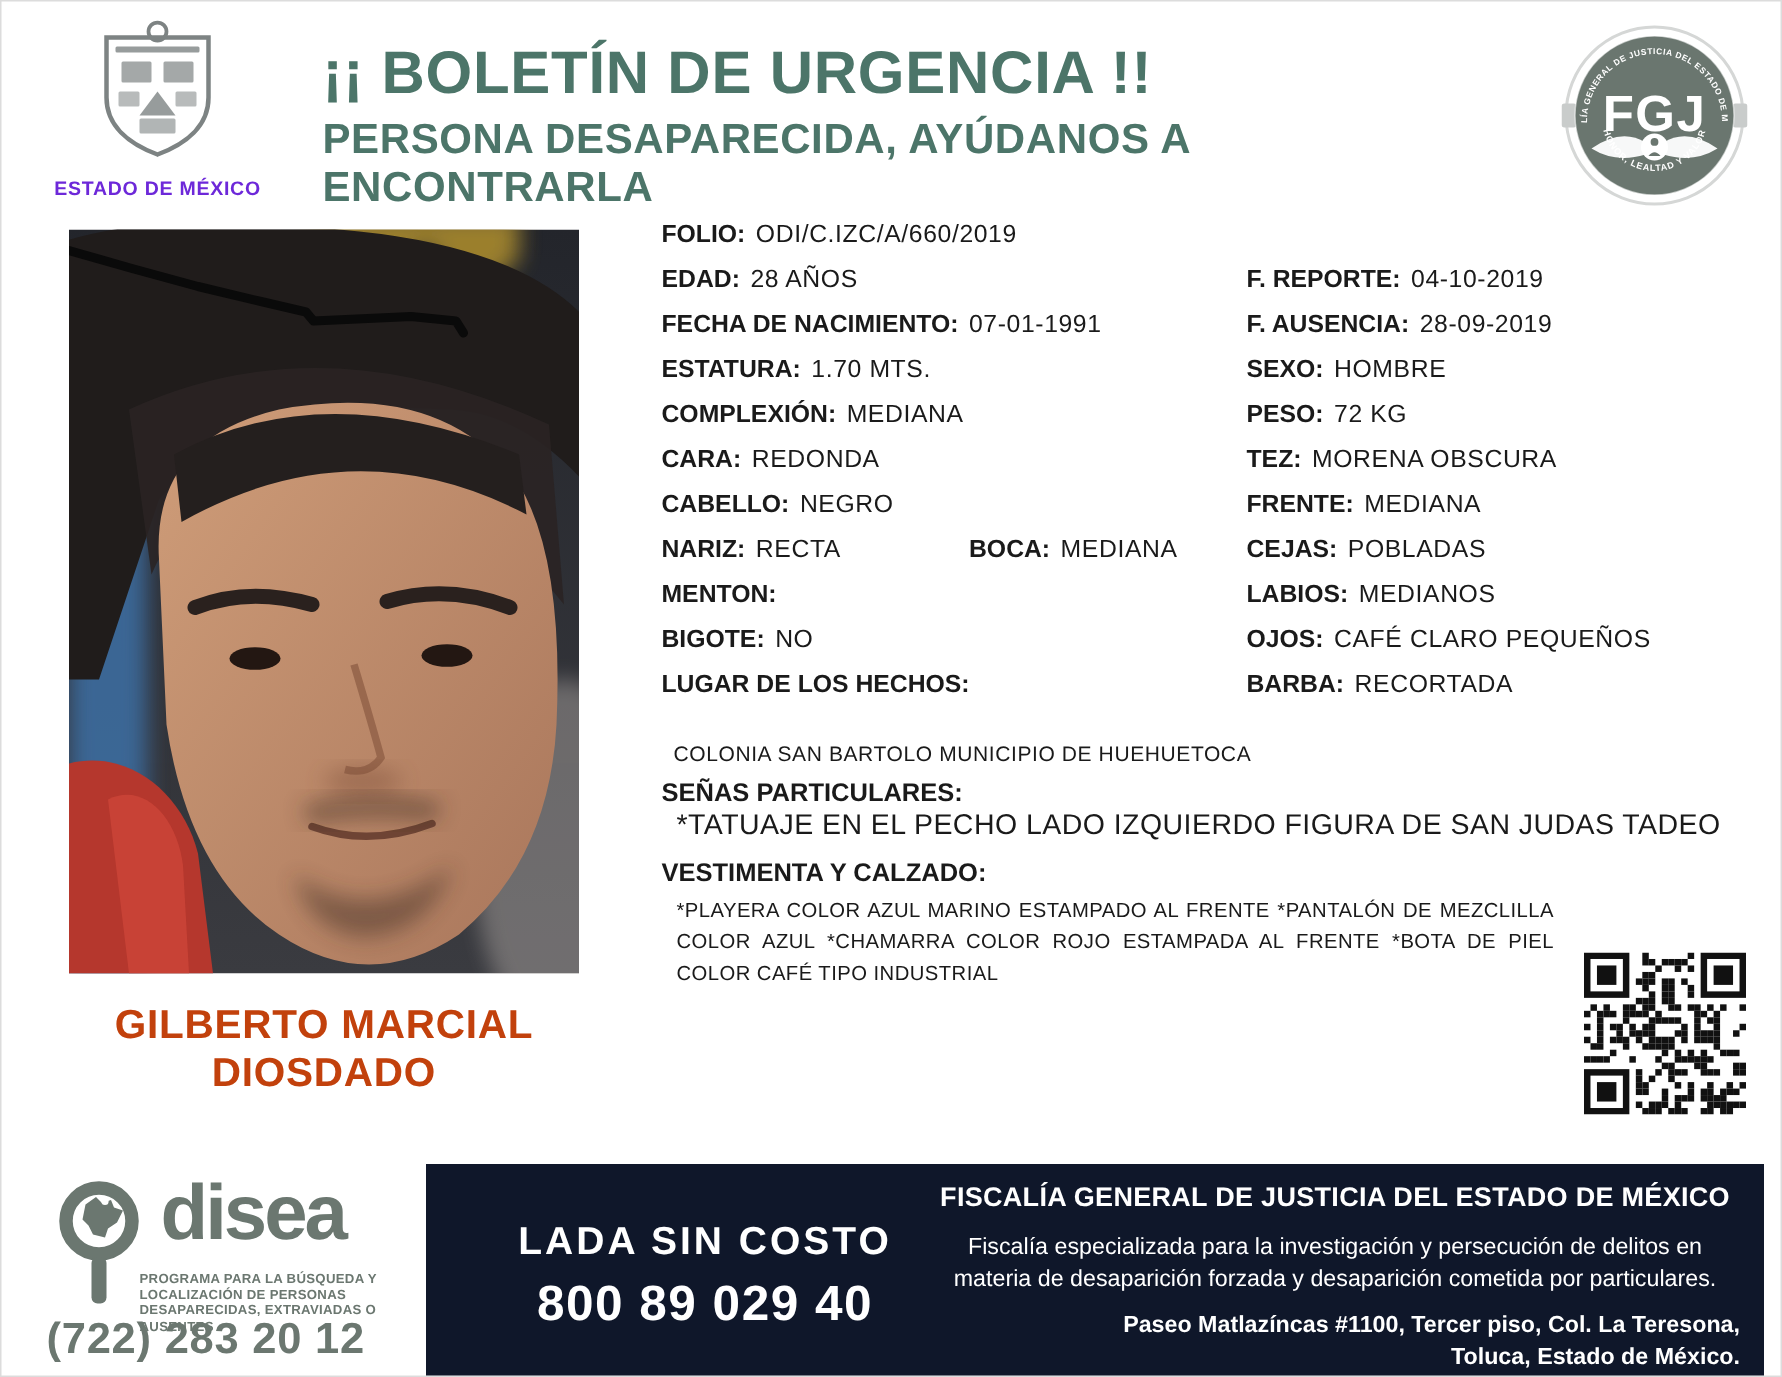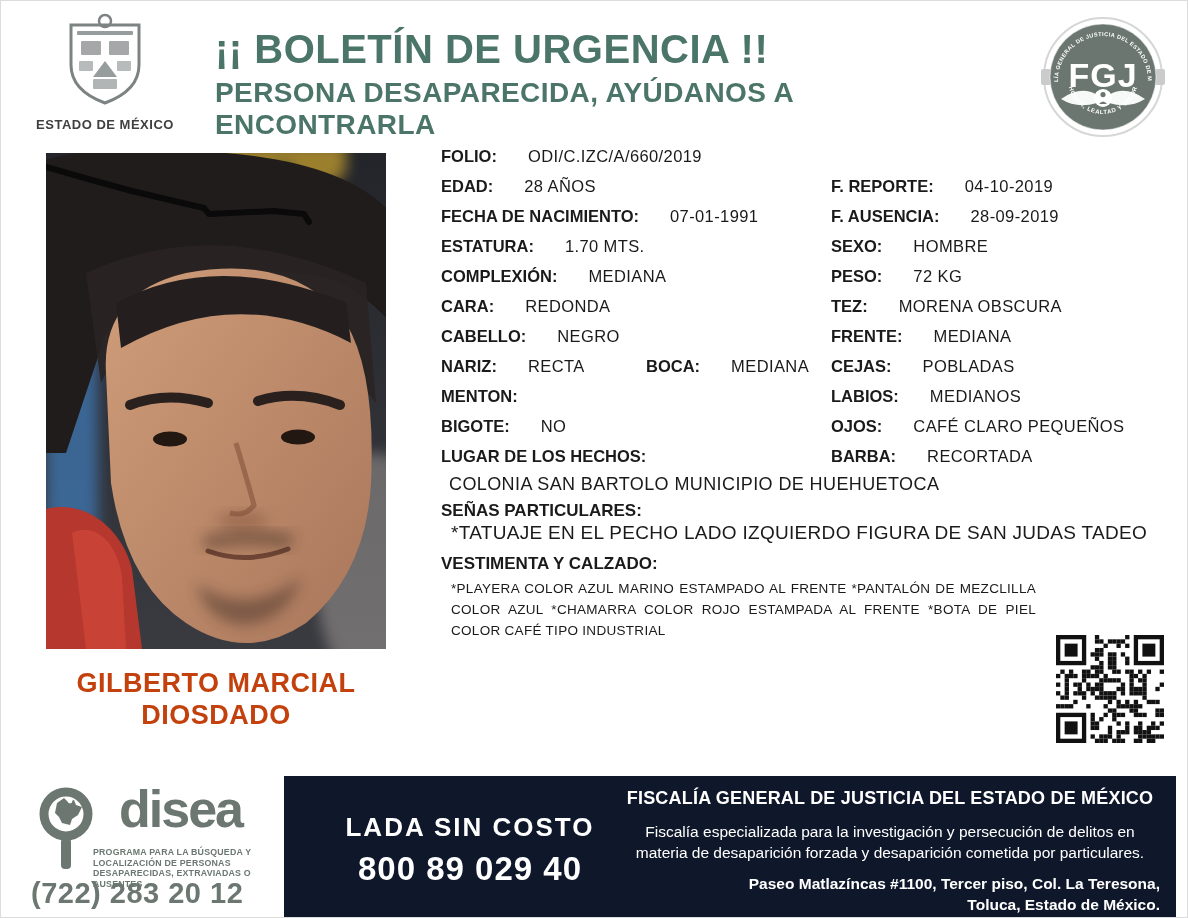--- a/index.html
+++ b/index.html
@@ -3,49 +3,49 @@
 <meta charset="utf-8">
 <style>
   html,body{margin:0;padding:0;background:#fff;}
   .page{
     position:relative;width:1188px;height:918px;background:#ffffff;
     font-family:"Liberation Sans",sans-serif;color:#1a1a1a;overflow:hidden;
     border:1px solid #dcdcdc;box-sizing:border-box;
   }
   
   .edomex{position:absolute;left:34px;top:12px;width:140px;text-align:center;}
-  .edomex .caption{margin-top:4px;font-size:13px;font-weight:bold;color:#404040;letter-spacing:.5px;}
+  .edomex .caption{margin-top:4px;font-size:13px;font-weight:bold;color:#6d28d9;letter-spacing:.5px;}
   .title-block{position:absolute;left:214px;top:26px;width:740px;text-align:left;}
   .title-block h1{margin:0;font-size:40px;font-weight:800;color:#4c7569;letter-spacing:.5px;line-height:44px;}
   .title-block h2{margin:6px 0 0;font-size:28px;font-weight:800;color:#4c7569;letter-spacing:.4px;}
   .fgj-seal{position:absolute;left:1040px;top:14px;width:124px;height:124px;}
   
   .photo{position:absolute;left:45px;top:152px;width:340px;height:496px;}
   .name-block{position:absolute;left:45px;top:666px;width:340px;text-align:center;
     font-size:27px;font-weight:800;letter-spacing:.5px;line-height:32px;color:#c2410c;}
   
   .fields{position:absolute;left:440px;top:140px;width:738px;font-size:16.5px;}
   .frow{display:flex;height:30px;align-items:center;}
   .fl{width:390px;position:relative;display:flex;align-items:center;}
   .fr{flex:1;display:flex;align-items:center;}
   .lbl{font-weight:bold;margin-right:7px;white-space:nowrap;}
   .val{letter-spacing:.4px;white-space:nowrap;}
-  .pair{display:flex;align-items:center;gap:24px;}
+  .pair{display:flex;align-items:center;}
   .pair.boca{position:absolute;left:205px;top:0;height:100%;}
-  .subline{margin:2px 0 0 8px;font-size:18px;letter-spacing:.4px;height:22px;line-height:22px;}
+  .subline{margin:20px 0 0 8px;font-size:14px;letter-spacing:.4px;height:22px;line-height:22px;}
   .sec-label{font-size:17px;font-weight:bold;height:24px;line-height:24px;margin-top:4px;}
   .sec-value{font-size:19px;letter-spacing:.3px;margin-left:10px;height:20px;line-height:20px;}
   .sec-par{font-size:13.5px;letter-spacing:.3px;margin:2px 0 0 10px;width:585px;
     line-height:21px;text-align:justify;}
   
   .qr{position:absolute;left:1055px;top:634px;width:108px;height:108px;}
   
   .odisea{position:absolute;left:30px;top:782px;width:252px;height:126px;color:#6b7770;}
   .odisea .mag{position:absolute;left:6px;top:4px;}
-  .odisea .brand{position:absolute;left:88px;top:-4px;font-size:52px;font-weight:800;letter-spacing:-2px;color:#6b7770;}
+  .odisea .brand{position:absolute;left:76px;top:-4px;font-size:52px;font-weight:800;letter-spacing:-2px;color:#6b7770;}
   .odisea .program{position:absolute;left:62px;top:64px;width:192px;font-size:8.8px;line-height:10.5px;
     font-weight:bold;letter-spacing:.2px;color:#6b7770;}
   .odisea .phone{position:absolute;left:0px;top:94px;width:252px;font-size:29px;font-weight:800;
     letter-spacing:.5px;color:#6b7770;white-space:nowrap;}
   .graybox{position:absolute;left:283px;top:775px;width:892px;height:148px;background:#0f172a;color:#fff;}
   .lada{position:absolute;left:36px;top:0;height:100%;width:300px;display:flex;flex-direction:column;
     justify-content:center;align-items:center;gap:7px;}
   .lada .l1{font-size:26px;font-weight:800;letter-spacing:2px;white-space:nowrap;}
   .lada .l2{font-size:33px;font-weight:800;letter-spacing:1px;white-space:nowrap;}
   .fgj-info{position:absolute;left:336px;right:16px;top:12px;}

